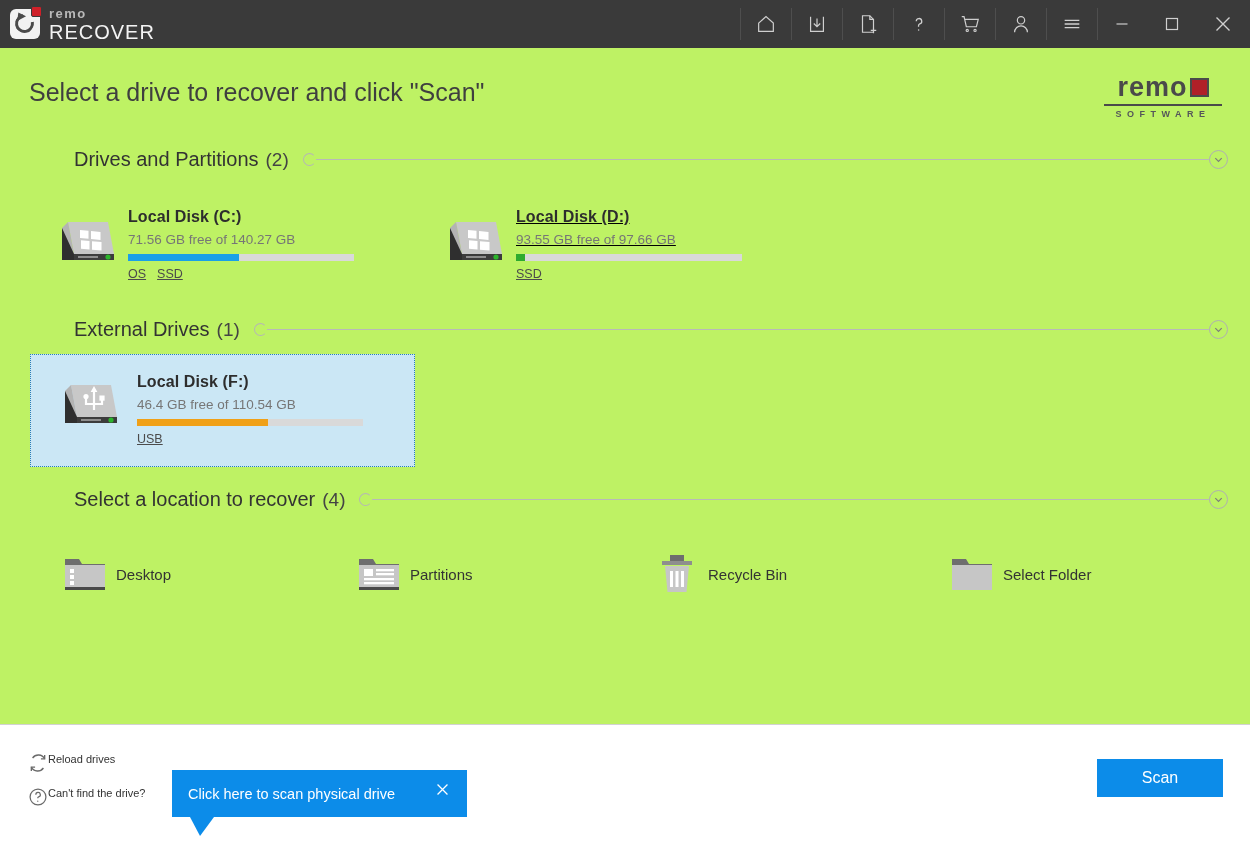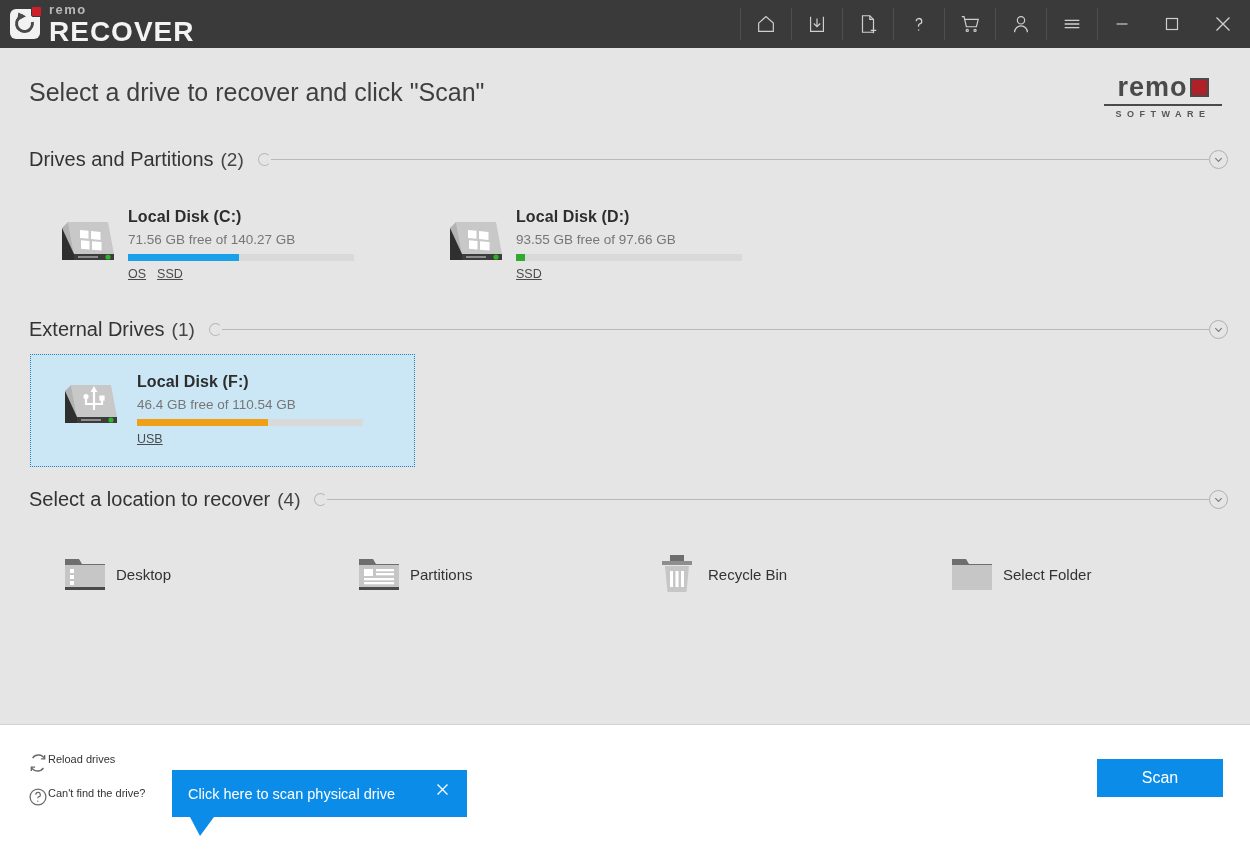--- a/index.html
+++ b/index.html
@@ -2,21 +2,21 @@
 <html><head>
 <meta charset="utf-8">
 <style>
   * { box-sizing: border-box; margin: 0; padding: 0; }
   html, body {
     width: 1250px; height: 867px;
     font-family: "Liberation Sans", sans-serif;
     background: #ffffff;
     overflow: hidden;
   }
-  .app { position: relative; width: 1250px; height: 818px; background: #e5e5e5; }
+  .app { position: relative; width: 1250px; height: 818px; background: #bef264; }
 
   
   .titlebar {
     position: absolute; top: 0; left: 0; width: 1250px; height: 48px;
     background: #3a3a3a; display: flex; align-items: center;
   }
   .brand { display: flex; align-items: center; padding-left: 10px; gap: 9px; }
   .brand-mark {
     width: 30px; height: 30px; border-radius: 6px; background: #f2f2f2;
     position: relative; flex: none;
@@ -35,21 +35,21 @@
   .brand-mark .dot {
     position: absolute; right: -2px; top: -3px; width: 11px; height: 11px;
     background: #cf2029; border-radius: 2px; border: 1.5px solid #3a3a3a;
   }
   .brand-text { display: flex; flex-direction: column; line-height: 1; }
   .brand-remo {
     font-size: 13px; font-weight: bold; color: #b9b9b9; letter-spacing: 1.5px;
     text-transform: lowercase; margin-bottom: 2px;
   }
   .brand-recover {
-    font-size: 28px; font-weight: bold; color: #f3f3f3; letter-spacing: 1px; text-align: right;
+    font-size: 20px; font-weight: normal; color: #f3f3f3; letter-spacing: 1px; text-align: right;
   }
   .tb-icons { margin-left: auto; display: flex; align-items: center; height: 48px; }
   .tb-btn {
     width: 51px; height: 48px; display: flex; align-items: center; justify-content: center;
     color: #cfcfcf; position: relative; cursor: pointer;
   }
   .tb-btn.sep::before {
     content: ""; position: absolute; left: 0; top: 8px; bottom: 8px;
     width: 1px; background: #4e4e4e;
   }
@@ -74,21 +74,21 @@
     display: inline-block; width: 19px; height: 19px; background: #b02028;
     margin-left: 2px; border: 2px solid #4a4a4a;
   }
   .corp-rule { width: 118px; height: 2px; background: #4a4a4a; margin: 3px 0 3px; }
   .corp-sub { font-size: 9px; color: #55565a; letter-spacing: 5.5px; font-weight: bold; }
 
   
   .section-head {
     position: absolute; left: 29px; right: 22px; display: flex; align-items: center;
   }
-  .section-label { font-size: 20px; color: #333; white-space: nowrap; }
+  .section-label { font-size: 20px; color: #333; white-space: nowrap; margin-left: 45px; }
   .section-count { font-size: 19px; color: #444; margin-left: 7px; }
   .sec-ring {
     width: 13px; height: 13px; border-radius: 50%;
     border: 1.4px solid #b6b6b6; border-right-color: transparent;
     margin-left: 14px; flex: none;
   }
   .sec-line { flex: 1; height: 1px; background: #b9b9b9; }
   .sec-chev {
     width: 19px; height: 19px; border-radius: 50%; border: 1.2px solid #b0b0b0;
     display: flex; align-items: center; justify-content: center; flex: none;
@@ -283,21 +283,21 @@
       <div class="bar-track">
         <div class="bar-fill" style="width: 49%; background: rgb(26, 160, 232);"></div>
       </div>
       <div class="tags">
         <span class="tag">OS</span>
         <span class="tag">SSD</span>
       </div>
     </div>
   </div>
 
-  <div class="drive-card" style="left:432px; top:198px;">
+  <div class="drive-card" style="left:432px; top:198px;text-decoration:underline;">
     <div class="drive-icon">
       <svg width="62" height="52" viewBox="0 0 62 52">
         <path d="M12 8 L52 8 L58 40 L18 40 Z" fill="#c8c8c8"></path>
         <path d="M12 8 L18 40 L18 46 L6 46 L6 14 Z" fill="#b3b3b3"></path>
         <path d="M18 40 L58 40 L58 46 L18 46 Z" fill="#3c3c3c"></path>
         <path d="M6 14 L18 40 L18 46 L6 46 Z" fill="#2f2f2f"></path>
         <rect x="22" y="42" width="20" height="2" fill="#8e8e8e"></rect>
         <circle cx="52" cy="43" r="2.6" fill="#2cb42c"></circle>
         <g fill="#ffffff">
           <rect x="24" y="14" width="8.5" height="8" transform="skewY(5)"></rect>

